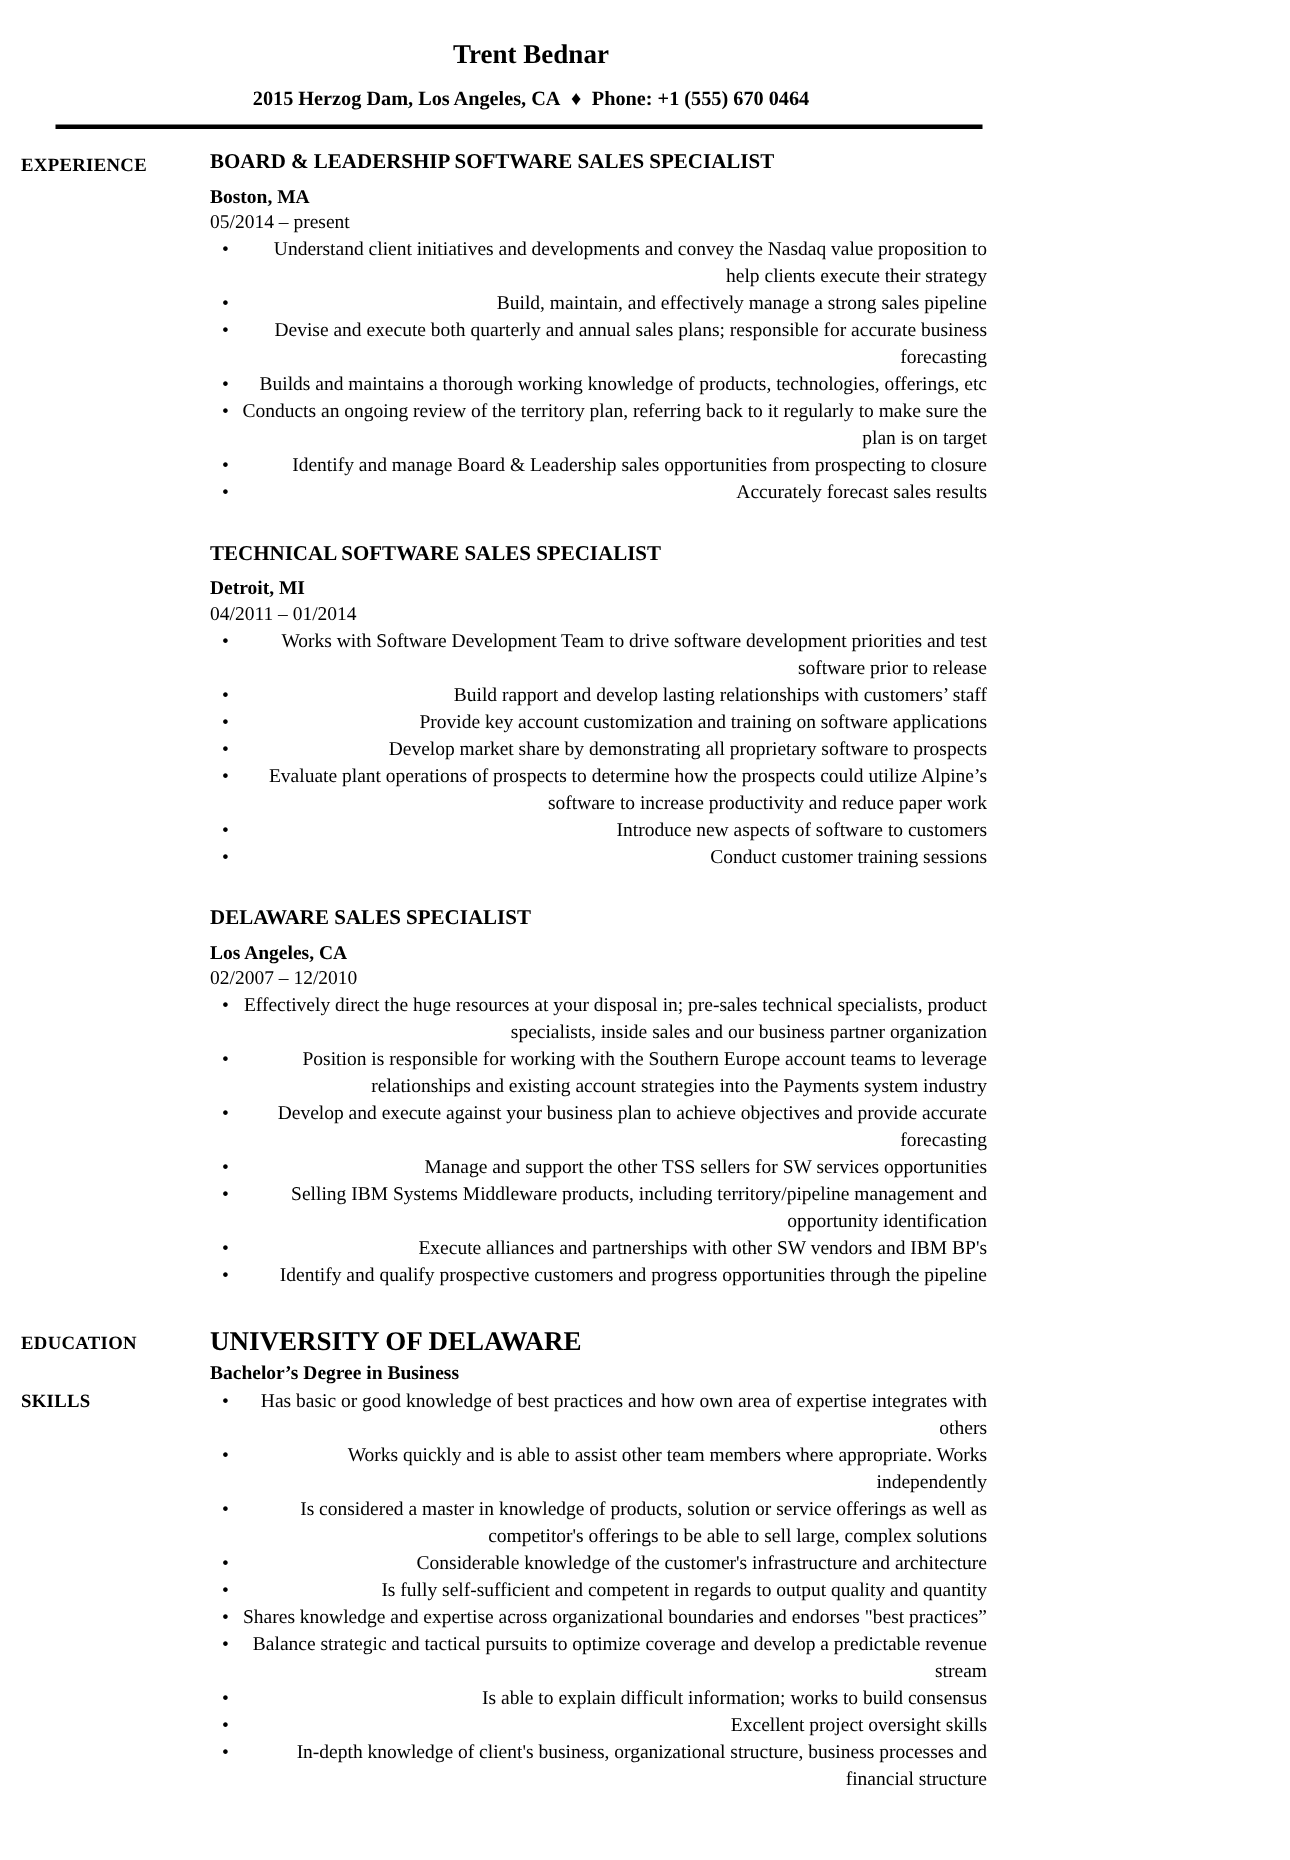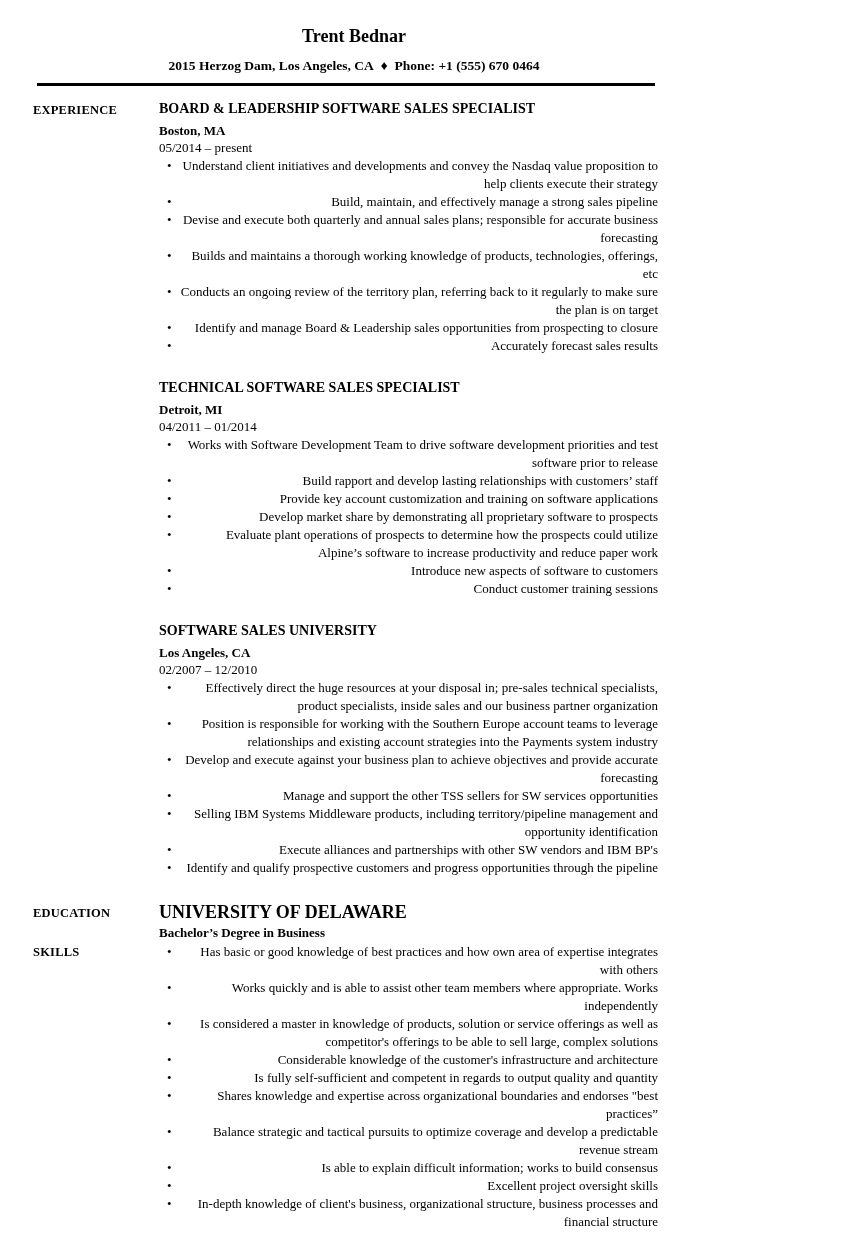--- a/index.html
+++ b/index.html
@@ -3,21 +3,21 @@
 <meta charset="utf-8">
 <style>
   html,body{margin:0;padding:0;background:#ffffff;}
   body{font-family:"Liberation Serif","DejaVu Serif",serif;color:#000;}
   .page{width:708px;height:1240px;background:#fff;box-sizing:border-box;padding-top:26px;overflow:hidden;}
   .header{text-align:center;}
   .name{font-size:18px;font-weight:700;line-height:20px;}
   .contact{font-size:13.5px;font-weight:700;margin-top:12px;line-height:15px;}
   .contact .sep{padding:0 7px;}
   .rule{height:0;border-top:3px solid #000;margin:10px 53px 0 37px;}
-  .main{padding-left:33px;padding-right:50px;}
+  .main{padding-left:14px;padding-right:50px;}
   .section{display:flex;align-items:flex-start;}
   .section-label{flex:0 0 126px;width:126px;font-weight:700;font-size:12.5px;line-height:16px;padding-top:2px;letter-spacing:.2px;}
   .section-content{flex:1;min-width:0;}
   .section-experience{margin-top:14px;}
   .job{margin-bottom:24px;}
   .job:last-child{margin-bottom:0;}
   .job-title{font-size:14px;font-weight:700;line-height:18px;}
   .job-location{font-size:13px;font-weight:700;line-height:17px;margin-top:4px;}
   .job-dates{font-size:13px;line-height:17px;}
   .bullets{list-style:none;margin:1px 0 0 0;padding:0;font-size:13px;line-height:18px;text-align:right;}
@@ -71,21 +71,21 @@
             <li>Build rapport and develop lasting relationships with customers’ staff</li>
             <li>Provide key account customization and training on software applications</li>
             <li>Develop market share by demonstrating all proprietary software to prospects</li>
             <li>Evaluate plant operations of prospects to determine how the prospects could utilize Alpine’s software to increase productivity and reduce paper work</li>
             <li>Introduce new aspects of software to customers</li>
             <li>Conduct customer training sessions</li>
           </ul>
         </div>
 
         <div class="job">
-          <div class="job-title">SOFTWARE SALES UNIVERSITY</div>
+          <div class="job-title">DELAWARE SALES SPECIALIST</div>
           <div class="job-location">Los Angeles, CA</div>
           <div class="job-dates">02/2007 – 12/2010</div>
           <ul class="bullets">
             <li>Effectively direct the huge resources at your disposal in; pre-sales technical specialists, product specialists, inside sales and our business partner organization</li>
             <li>Position is responsible for working with the Southern Europe account teams to leverage relationships and existing account strategies into the Payments system industry</li>
             <li>Develop and execute against your business plan to achieve objectives and provide accurate forecasting</li>
             <li>Manage and support the other TSS sellers for SW services opportunities</li>
             <li>Selling IBM Systems Middleware products, including territory/pipeline management and opportunity identification</li>
             <li>Execute alliances and partnerships with other SW vendors and IBM BP's</li>
             <li>Identify and qualify prospective customers and progress opportunities through the pipeline</li>

